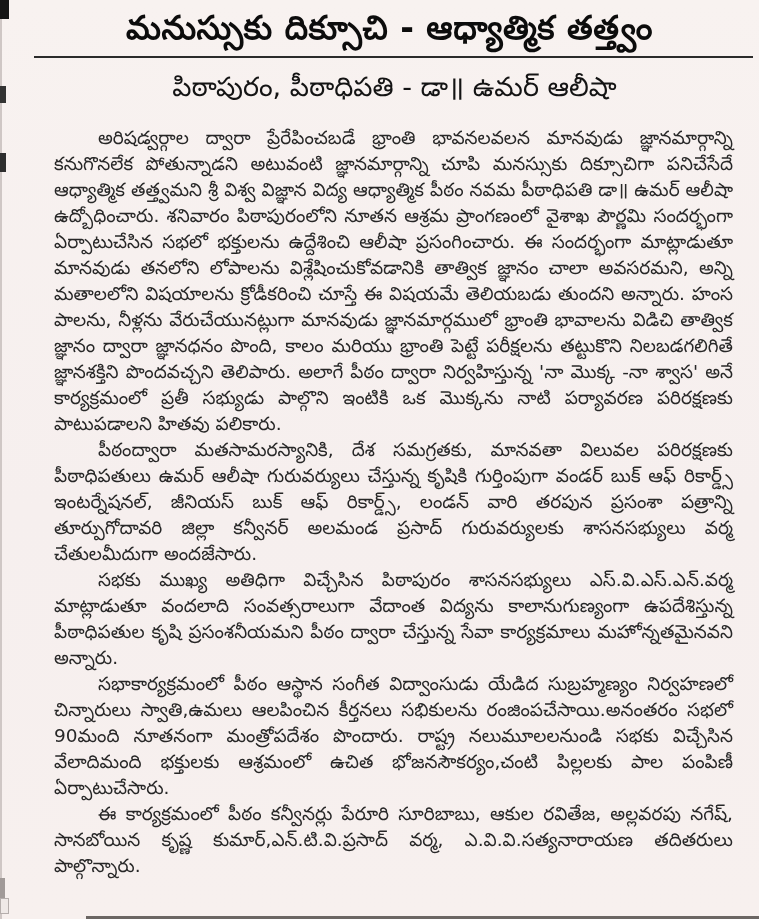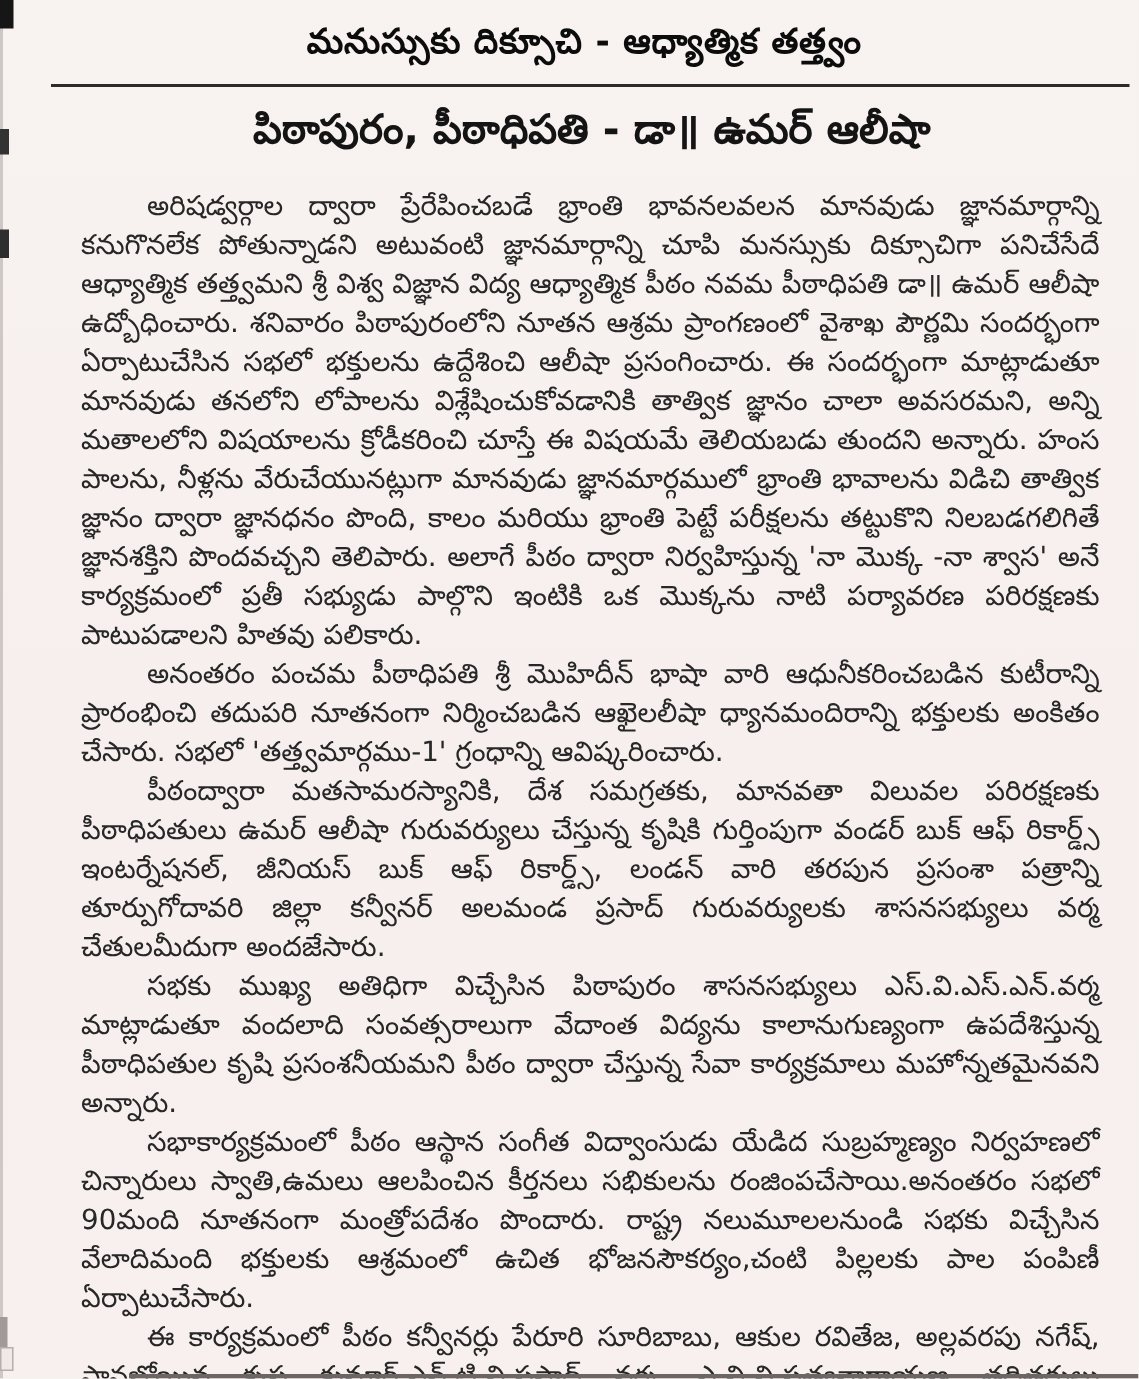--- a/index.html
+++ b/index.html
@@ -18,38 +18,38 @@
     position: relative;
     width: 759px;
     height: 919px;
     background: linear-gradient(180deg, #f8f2f0 0%, #f6efee 55%, #f7f0ee 100%);
     color: var(--ink, #1f1f1f);
   }
   .headline {
     margin: 0;
     padding: 7px 20px 0 40px;
     text-align: center;
-    font-size: 23px;
+    font-size: 33px;
     line-height: 42px;
     font-weight: bold;
     color: #0c0c0c;
     letter-spacing: 0.5px;
   }
   .rule {
     margin: 7px 6px 0 34px;
     height: 2px;
     background: #2b2b2b;
   }
   .subheadline {
     margin: 0;
     padding: 12px 30px 0 60px;
     text-align: center;
     font-size: 27px;
     line-height: 34px;
-    font-weight: bold;
+    font-weight: normal;
     color: #141414;
   }
   .body-text {
     margin: 21px 26px 0 54px;
     text-align: justify;
     font-size: 18.5px;
     line-height: 26px;
     color: #272727;
   }
   .body-text p {
@@ -80,20 +80,19 @@
   <div class="artifact edge-line-bottom"></div>
 
   <h1 class="headline">మనుస్సుకు దిక్సూచి - ఆధ్యాత్మిక తత్త్వం</h1>
 
   <div class="rule"></div>
 
   <h2 class="subheadline">పిఠాపురం, పీఠాధిపతి - డా॥ ఉమర్ ఆలీషా</h2>
 
   <div class="body-text">
     <p>అరిషడ్వర్గాల ద్వారా ప్రేరేపించబడే భ్రాంతి భావనలవలన మానవుడు జ్ఞానమార్గాన్ని కనుగొనలేక పోతున్నాడని అటువంటి జ్ఞానమార్గాన్ని చూపి మనస్సుకు దిక్సూచిగా పనిచేసేదే ఆధ్యాత్మిక తత్త్వమని శ్రీ విశ్వ విజ్ఞాన విద్య ఆధ్యాత్మిక పీఠం నవమ పీఠాధిపతి డా॥ ఉమర్ ఆలీషా ఉద్బోధించారు. శనివారం పిఠాపురంలోని నూతన ఆశ్రమ ప్రాంగణంలో వైశాఖ పౌర్ణమి సందర్భంగా ఏర్పాటుచేసిన సభలో భక్తులను ఉద్దేశించి ఆలీషా ప్రసంగించారు. ఈ సందర్భంగా మాట్లాడుతూ మానవుడు తనలోని లోపాలను విశ్లేషించుకోవడానికి తాత్విక జ్ఞానం చాలా అవసరమని, అన్ని మతాలలోని విషయాలను క్రోడీకరించి చూస్తే ఈ విషయమే తెలియబడు తుందని అన్నారు. హంస పాలను, నీళ్లను వేరుచేయునట్లుగా మానవుడు జ్ఞానమార్గములో భ్రాంతి భావాలను విడిచి తాత్విక జ్ఞానం ద్వారా జ్ఞానధనం పొంది, కాలం మరియు భ్రాంతి పెట్టే పరీక్షలను తట్టుకొని నిలబడగలిగితే జ్ఞానశక్తిని పొందవచ్చని తెలిపారు. అలాగే పీఠం ద్వారా నిర్వహిస్తున్న 'నా మొక్క -నా శ్వాస' అనే కార్యక్రమంలో ప్రతీ సభ్యుడు పాల్గొని ఇంటికి ఒక మొక్కను నాటి పర్యావరణ పరిరక్షణకు పాటుపడాలని హితవు పలికారు.</p>
-    <p>అనంతరం పంచమ పీఠాధిపతి శ్రీ మొహిదీన్ భాషా వారి ఆధునీకరించబడిన కుటీరాన్ని ప్రారంభించి తదుపరి నూతనంగా నిర్మించబడిన ఆఖైలలీషా ధ్యానమందిరాన్ని భక్తులకు అంకితం చేసారు. సభలో 'తత్త్వమార్గము-1' గ్రంధాన్ని ఆవిష్కరించారు.</p>
     <p>పీఠంద్వారా మతసామరస్యానికి, దేశ సమగ్రతకు, మానవతా విలువల పరిరక్షణకు పీఠాధిపతులు ఉమర్ ఆలీషా గురువర్యులు చేస్తున్న కృషికి గుర్తింపుగా వండర్ బుక్ ఆఫ్ రికార్డ్స్ ఇంటర్నేషనల్, జీనియస్ బుక్ ఆఫ్ రికార్డ్స్, లండన్ వారి తరపున ప్రసంశా పత్రాన్ని తూర్పుగోదావరి జిల్లా కన్వీనర్ అలమండ ప్రసాద్ గురువర్యులకు శాసనసభ్యులు వర్మ చేతులమీదుగా అందజేసారు.</p>
     <p>సభకు ముఖ్య అతిధిగా విచ్చేసిన పిఠాపురం శాసనసభ్యులు ఎస్.వి.ఎస్.ఎన్.వర్మ మాట్లాడుతూ వందలాది సంవత్సరాలుగా వేదాంత విద్యను కాలానుగుణ్యంగా ఉపదేశిస్తున్న పీఠాధిపతుల కృషి ప్రసంశనీయమని పీఠం ద్వారా చేస్తున్న సేవా కార్యక్రమాలు మహోన్నతమైనవని అన్నారు.</p>
     <p>సభాకార్యక్రమంలో పీఠం ఆస్థాన సంగీత విద్వాంసుడు యేడిద సుబ్రహ్మణ్యం నిర్వహణలో చిన్నారులు స్వాతి,ఉమలు ఆలపించిన కీర్తనలు సభికులను రంజింపచేసాయి.అనంతరం సభలో 90మంది నూతనంగా మంత్రోపదేశం పొందారు. రాష్ట్ర నలుమూలలనుండి సభకు విచ్చేసిన వేలాదిమంది భక్తులకు ఆశ్రమంలో ఉచిత భోజనసౌకర్యం,చంటి పిల్లలకు పాల పంపిణీ ఏర్పాటుచేసారు.</p>
     <p>ఈ కార్యక్రమంలో పీఠం కన్వీనర్లు పేరూరి సూరిబాబు, ఆకుల రవితేజ, అల్లవరపు నగేష్, సానబోయిన కృష్ణ కుమార్,ఎన్.టి.వి.ప్రసాద్ వర్మ, ఎ.వి.వి.సత్యనారాయణ తదితరులు పాల్గొన్నారు.</p>
   </div>
 
 </div>
 
 </body></html>

